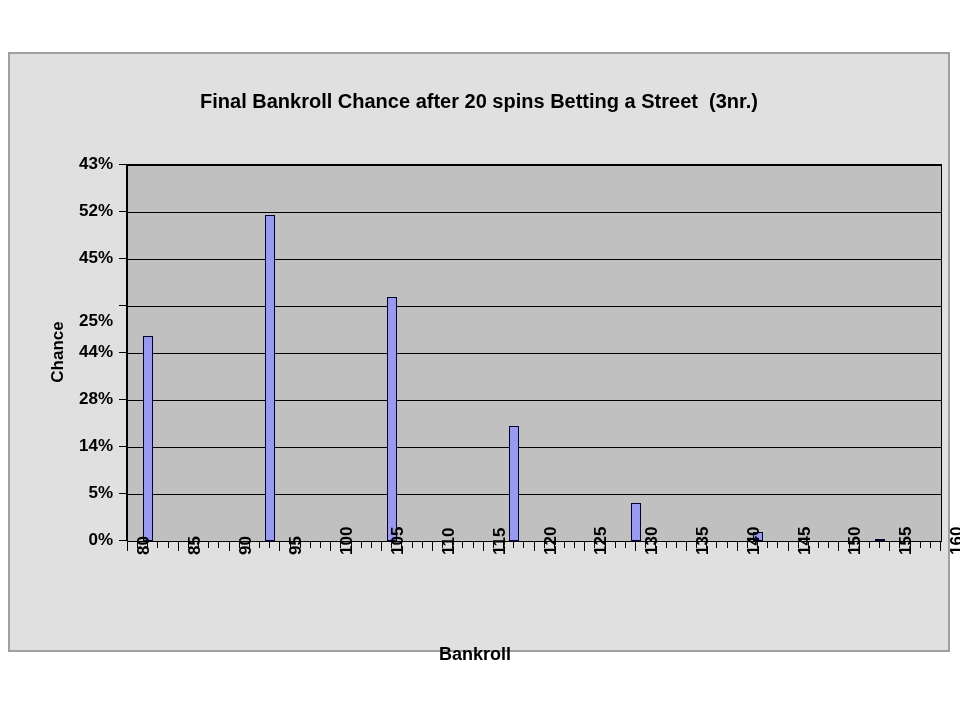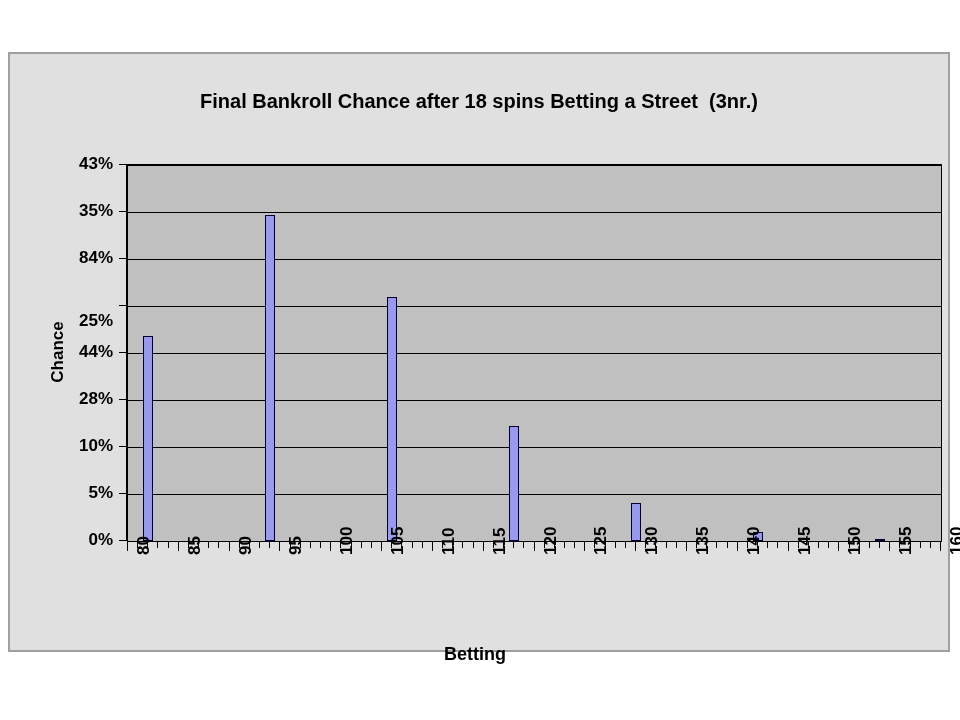--- a/index.html
+++ b/index.html
@@ -122,41 +122,41 @@
     font-size: 18px;
     font-weight: bold;
     color: #000000;
   }
 </style>
 </head>
 <body>
 
 <div id="chart-frame" style="background: rgb(224, 224, 224); border-color: rgb(160, 160, 160);">
 
-  <div id="chart-title">Final Bankroll Chance after 18 spins Betting a Street  (3nr.)</div>
+  <div id="chart-title">Final Bankroll Chance after 20 spins Betting a Street  (3nr.)</div>
 
   <div id="y-axis-title" style="left: -12px; top: 298px; width: 120px; text-align: center; margin-left: 0px; margin-top: -10px;">Chance</div>
 
   <div id="y-axis-labels">
       <div class="y-tick-mark" style="left: 109px; top: 486px;"></div>
       <div class="y-tick-label" style="left: 39px; top: 486px;">0%</div>
       <div class="y-tick-mark" style="left: 109px; top: 439px;"></div>
       <div class="y-tick-label" style="left: 39px; top: 439px;">5%</div>
       <div class="y-tick-mark" style="left: 109px; top: 392px;"></div>
-      <div class="y-tick-label" style="left: 39px; top: 392px;">10%</div>
+      <div class="y-tick-label" style="left: 39px; top: 392px;">14%</div>
       <div class="y-tick-mark" style="left: 109px; top: 345px;"></div>
       <div class="y-tick-label" style="left: 39px; top: 345px;">28%</div>
       <div class="y-tick-mark" style="left: 109px; top: 298px;"></div>
       <div class="y-tick-label" style="left: 39px; top: 298px;">44%</div>
       <div class="y-tick-mark" style="left: 109px; top: 251px;"></div>
       <div class="y-tick-label" style="left: 39px; top: 267px;">25%</div>
       <div class="y-tick-mark" style="left: 109px; top: 204px;"></div>
-      <div class="y-tick-label" style="left: 39px; top: 204px;">84%</div>
+      <div class="y-tick-label" style="left: 39px; top: 204px;">45%</div>
       <div class="y-tick-mark" style="left: 109px; top: 157px;"></div>
-      <div class="y-tick-label" style="left: 39px; top: 157px;">35%</div>
+      <div class="y-tick-label" style="left: 39px; top: 157px;">52%</div>
       <div class="y-tick-mark" style="left: 109px; top: 110px;"></div>
       <div class="y-tick-label" style="left: 39px; top: 110px;">43%</div>
     </div>
   <div id="y-axis-line" style="left: 116px; top: 110px; height: 377px;"></div>
 
   <div id="plot-area" style="background: rgb(192, 192, 192);">
     <div id="gridlines">
         <div class="gridline" style="top: 328.5px;"></div>
         <div class="gridline" style="top: 281.5px;"></div>
         <div class="gridline" style="top: 234.5px;"></div>
@@ -270,15 +270,15 @@
       <div class="x-tick-label" style="left: 530.5px; top: 501px;">120</div>
       <div class="x-tick-label" style="left: 581.312px; top: 501px;">125</div>
       <div class="x-tick-label" style="left: 632.125px; top: 501px;">130</div>
       <div class="x-tick-label" style="left: 682.938px; top: 501px;">135</div>
       <div class="x-tick-label" style="left: 733.75px; top: 501px;">140</div>
       <div class="x-tick-label" style="left: 784.562px; top: 501px;">145</div>
       <div class="x-tick-label" style="left: 835.375px; top: 501px;">150</div>
       <div class="x-tick-label" style="left: 886.188px; top: 501px;">155</div>
       <div class="x-tick-label" style="left: 937px; top: 501px;">160</div>
     </div>
-  <div id="x-axis-title" style="top: 590px; left: 0px; width: 930px;">Betting</div>
+  <div id="x-axis-title" style="top: 590px; left: 0px; width: 930px;">Bankroll</div>
 
 </div>
 
 </body></html>

